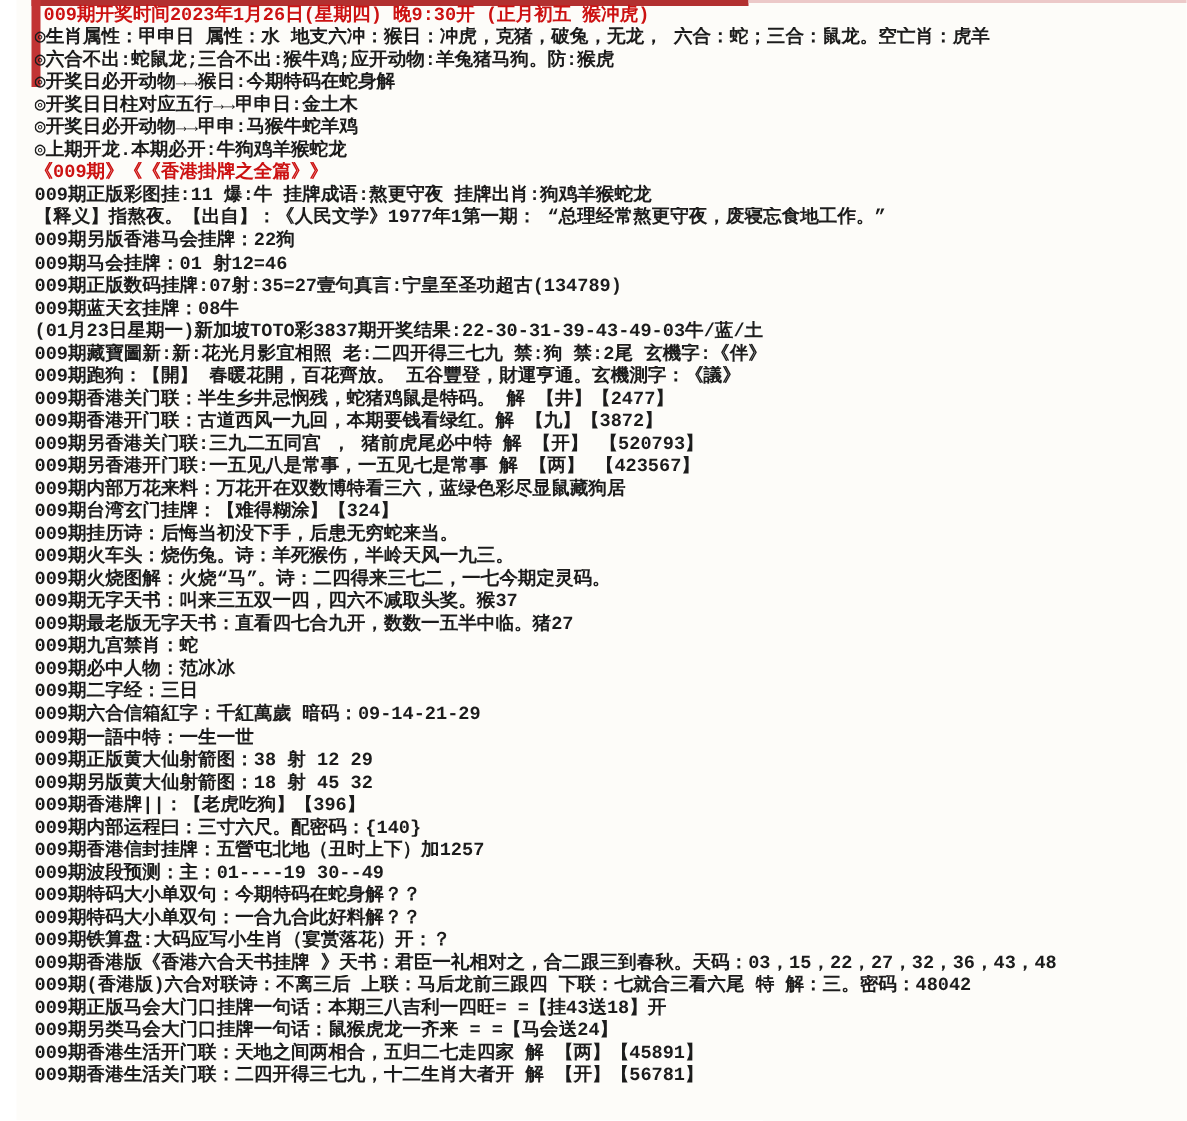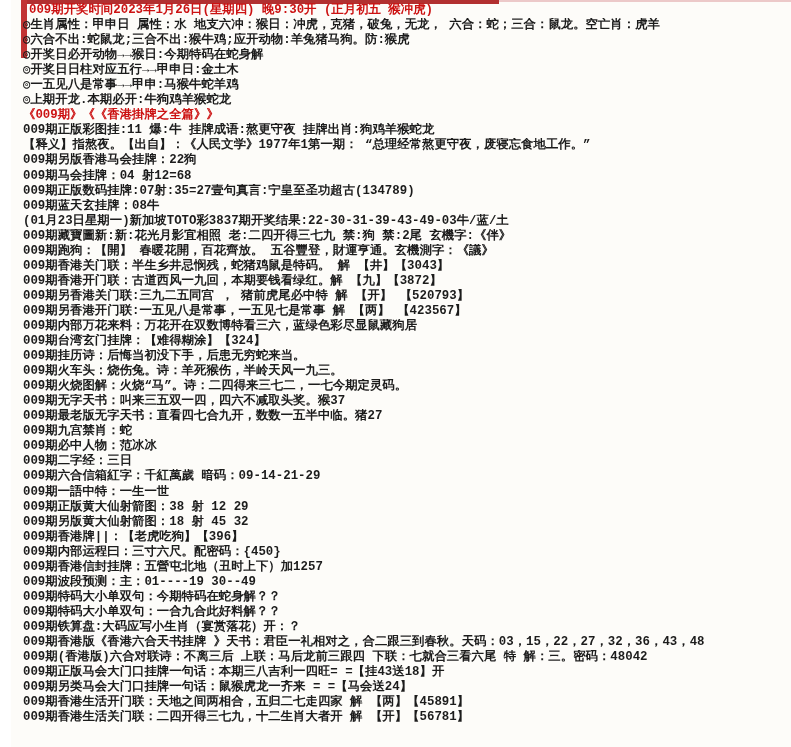--- a/index.html
+++ b/index.html
@@ -70,52 +70,52 @@
   <div class="top-faint-line"></div>
   <div class="left-red-bar"></div>
   <div class="right-black-bar"></div>
 
   <div class="content">
     <div class="line red indent">009期开奖时间2023年1月26日(星期四) 晚9:30开 (正月初五 猴冲虎)</div>
     <div class="line">◎生肖属性：甲申日 属性：水 地支六冲：猴日：冲虎，克猪，破兔，无龙， 六合：蛇；三合：鼠龙。空亡肖：虎羊</div>
     <div class="line">◎六合不出:蛇鼠龙;三合不出:猴牛鸡;应开动物:羊兔猪马狗。防:猴虎</div>
     <div class="line">◎开奖日必开动物→→猴日:今期特码在蛇身解</div>
     <div class="line">◎开奖日日柱对应五行→→甲申日:金土木</div>
-    <div class="line">◎一五见八是常事→→甲申:马猴牛蛇羊鸡</div>
+    <div class="line">◎开奖日必开动物→→甲申:马猴牛蛇羊鸡</div>
     <div class="line">◎上期开龙.本期必开:牛狗鸡羊猴蛇龙</div>
     <div class="line red">《009期》《《香港掛牌之全篇》》</div>
     <div class="line">009期正版彩图挂:11 爆:牛 挂牌成语:熬更守夜 挂牌出肖:狗鸡羊猴蛇龙</div>
     <div class="line">【释义】指熬夜。【出自】：《人民文学》1977年1第一期： “总理经常熬更守夜，废寝忘食地工作。”</div>
     <div class="line">009期另版香港马会挂牌：22狗</div>
-    <div class="line">009期马会挂牌：04 射12=68</div>
+    <div class="line">009期马会挂牌：01 射12=46</div>
     <div class="line">009期正版数码挂牌:07射:35=27壹句真言:宁皇至圣功超古(134789)</div>
     <div class="line">009期蓝天玄挂牌：08牛</div>
     <div class="line">(01月23日星期一)新加坡TOTO彩3837期开奖结果:22-30-31-39-43-49-03牛/蓝/土</div>
     <div class="line">009期藏寶圖新:新:花光月影宜相照 老:二四开得三七九 禁:狗 禁:2尾 玄機字:《伴》</div>
     <div class="line">009期跑狗：【開】 春暖花開，百花齊放。 五谷豐登，財運亨通。玄機測字：《議》</div>
-    <div class="line">009期香港关门联：半生乡井忌悯残，蛇猪鸡鼠是特码。 解 【井】【3043】</div>
+    <div class="line">009期香港关门联：半生乡井忌悯残，蛇猪鸡鼠是特码。 解 【井】【2477】</div>
     <div class="line">009期香港开门联：古道西风一九回，本期要钱看绿红。解 【九】【3872】</div>
     <div class="line">009期另香港关门联:三九二五同宫 ， 猪前虎尾必中特 解 【开】 【520793】</div>
     <div class="line">009期另香港开门联:一五见八是常事，一五见七是常事 解 【两】 【423567】</div>
     <div class="line">009期内部万花来料：万花开在双数博特看三六，蓝绿色彩尽显鼠藏狗居</div>
     <div class="line">009期台湾玄门挂牌：【难得糊涂】【324】</div>
     <div class="line">009期挂历诗：后悔当初没下手，后患无穷蛇来当。</div>
     <div class="line">009期火车头：烧伤兔。诗：羊死猴伤，半岭天风一九三。</div>
     <div class="line">009期火烧图解：火烧“马”。诗：二四得来三七二，一七今期定灵码。</div>
     <div class="line">009期无字天书：叫来三五双一四，四六不减取头奖。猴37</div>
     <div class="line">009期最老版无字天书：直看四七合九开，数数一五半中临。猪27</div>
     <div class="line">009期九宫禁肖：蛇</div>
     <div class="line">009期必中人物：范冰冰</div>
     <div class="line">009期二字经：三日</div>
     <div class="line">009期六合信箱紅字：千紅萬歲 暗码：09-14-21-29</div>
     <div class="line">009期一語中特：一生一世</div>
     <div class="line">009期正版黄大仙射箭图：38 射 12 29</div>
     <div class="line">009期另版黄大仙射箭图：18 射 45 32</div>
     <div class="line">009期香港牌||：【老虎吃狗】【396】</div>
-    <div class="line">009期内部运程曰：三寸六尺。配密码：{450}</div>
+    <div class="line">009期内部运程曰：三寸六尺。配密码：{140}</div>
     <div class="line">009期香港信封挂牌：五營屯北地（丑时上下）加1257</div>
     <div class="line">009期波段预测：主：01----19 30--49</div>
     <div class="line">009期特码大小单双句：今期特码在蛇身解？？</div>
     <div class="line">009期特码大小单双句：一合九合此好料解？？</div>
     <div class="line">009期铁算盘:大码应写小生肖（宴赏落花）开：？</div>
     <div class="line">009期香港版《香港六合天书挂牌 》天书：君臣一礼相对之，合二跟三到春秋。天码：03，15，22，27，32，36，43，48</div>
     <div class="line">009期(香港版)六合对联诗：不离三后 上联：马后龙前三跟四 下联：七就合三看六尾 特 解：三。密码：48042</div>
     <div class="line">009期正版马会大门口挂牌一句话：本期三八吉利一四旺= =【挂43送18】开</div>
     <div class="line">009期另类马会大门口挂牌一句话：鼠猴虎龙一齐来 = =【马会送24】</div>
     <div class="line">009期香港生活开门联：天地之间两相合，五归二七走四家 解 【两】【45891】</div>

